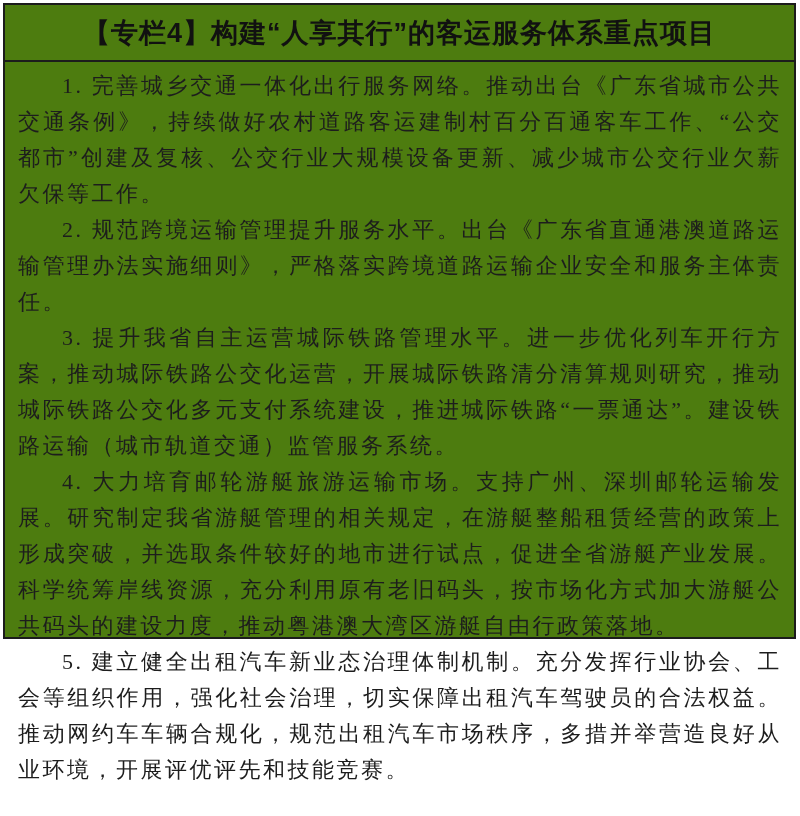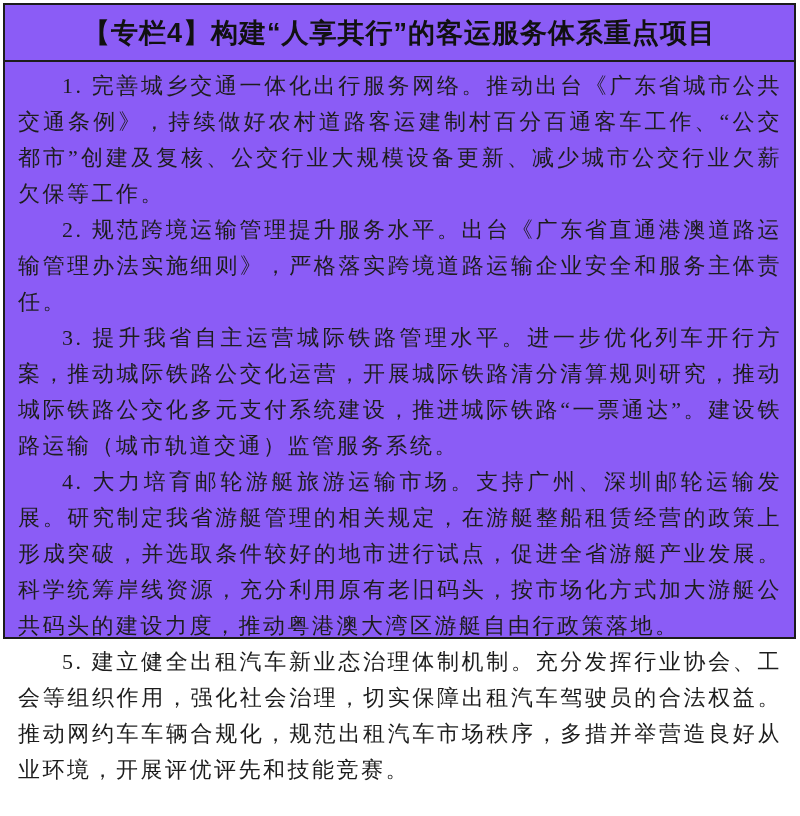--- a/index.html
+++ b/index.html
@@ -11,21 +11,21 @@
       overflow: hidden;
     }
     .panel {
       box-sizing: border-box;
       position: absolute;
       left: 3px;
       top: 3px;
       width: 793px;
       height: 636px;
       border: 2px solid #1c1c1c;
-      background: #8b5cf6;
+      background: #4d7c0f;
     }
     .panel-title {
       box-sizing: border-box;
       height: 57px;
       border-bottom: 2px solid #1c1c1c;
       display: flex;
       align-items: center;
       justify-content: center;
       font-family: "Liberation Sans", "DejaVu Sans", sans-serif;
       font-weight: bold;

